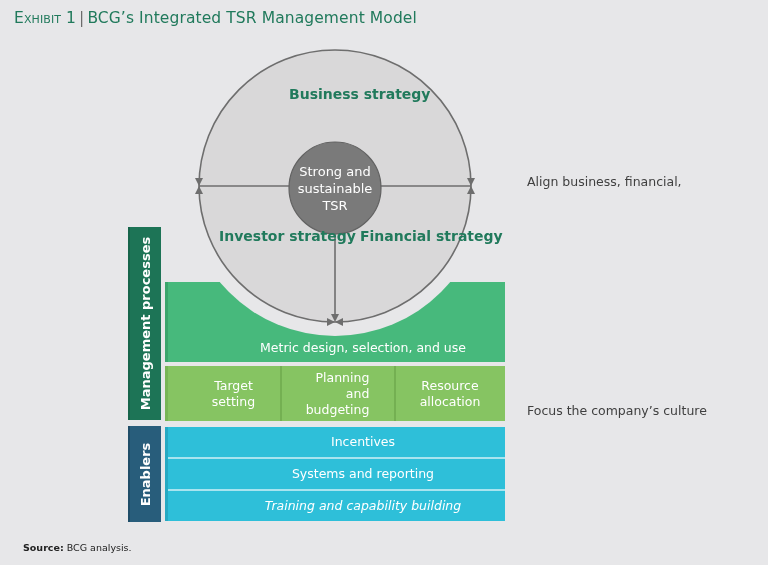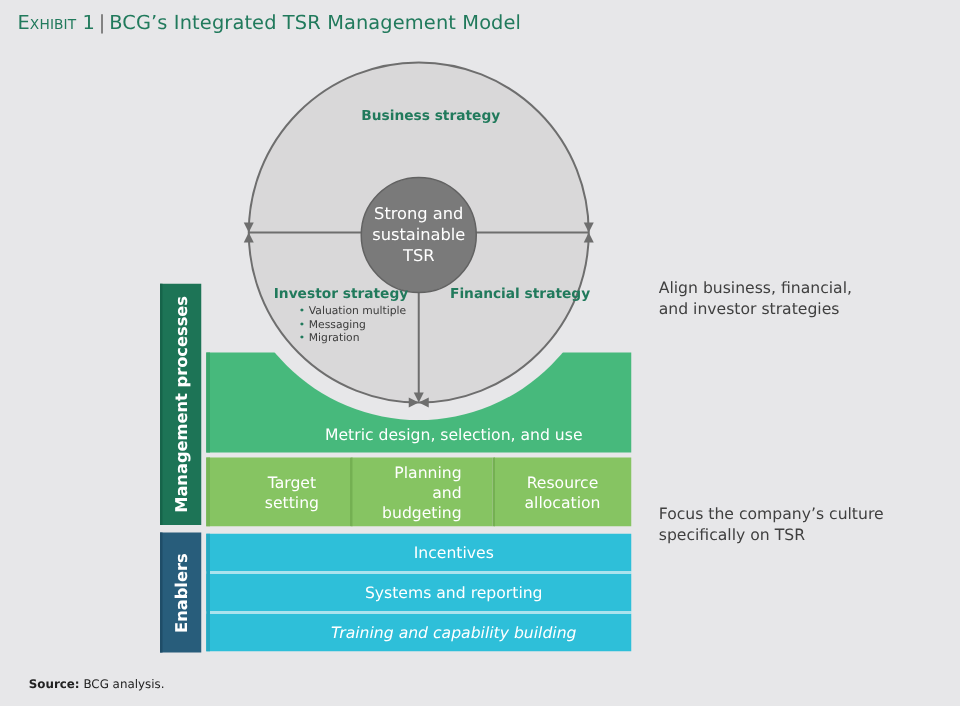--- a/index.html
+++ b/index.html
@@ -14,21 +14,21 @@
       position: absolute; left: 14px; top: 9px;
       font-size: 15.5px; color: #217a5c;
       letter-spacing: 0.1px;
       white-space: nowrap;
     }
     .title .exh { font-variant: small-caps; }
     .title .sep { color: #6c6c6c; margin: 0 3px; }
     svg.diagram { position: absolute; left: 0; top: 0; }
     .abs { position: absolute; }
     .heading {
-      font-weight: bold; color: #217a5c; font-size: 11px;
+      font-weight: bold; color: #217a5c; font-size: 14px;
       white-space: nowrap;
     }
     .bullets { font-size: 8.6px; color: #3b3b3b; line-height: 11.2px; }
     .bullets .b { white-space: nowrap; }
     .bullets .b::before { content: "\2022"; color: #217a5c; margin-right: 3px; }
     .bullets .cont { padding-left: 7px; white-space: nowrap; }
     .center-text {
       color: #ffffff; font-size: 13px; line-height: 17px; text-align: center;
     }
     .band-text {
@@ -112,25 +112,20 @@
   <div>sustainable</div>
   <div>TSR</div>
 </div>
 
 <div class="abs" style="left:275px; top:86px;">
   <div class="heading" style="padding-left:14px;">Business strategy</div>
 </div>
 
 <div class="abs" style="left:219px; top:228px;">
   <div class="heading">Investor strategy</div>
-  <div class="bullets" style="margin-left:20px; margin-top:3px;">
-    <div class="b">Valuation multiple</div>
-    <div class="b">Messaging</div>
-    <div class="b">Migration</div>
-  </div>
 </div>
 
 <div class="abs" style="left:342px; top:228px;">
   <div class="heading" style="padding-left:18px;">Financial strategy</div>
 </div>
 
 <div class="abs band-text" style="left:165px; top:338px; width:340px; height:20px;">Metric design, selection, and use</div>
 
 <div class="abs cell" style="left:165px; top:366px; width:137px; height:55px;">
   <div>
@@ -156,24 +151,22 @@
 <div class="abs band-text" style="left:165px; top:459px; width:340px; height:30px;">Systems and reporting</div>
 <div class="abs band-text" style="left:165px; top:491px; width:340px; height:30px;font-style:italic;">Training and capability building</div>
 
 <div class="side-label" style="left:128px; top:227px; width:33px; height:193px; background:#1d7456; border-left:2px solid #16644a;">
   <span>Management processes</span>
 </div>
 <div class="side-label" style="left:128px; top:426px; width:33px; height:96px; background:#285d7b; border-left:2px solid #1f4d68;">
   <span>Enablers</span>
 </div>
 
-<div class="abs note" style="left:527px; top:173px;margin-top:48px;">
+<div class="abs note" style="left:527px; top:173px;">
   <div>Align business, financial,</div>
-  <div>and investor strategies</div>
 </div>
 <div class="abs note" style="left:527px; top:402px;">
   <div>Focus the company’s culture</div>
-  <div>specifically on TSR</div>
 </div>
 
 <div class="abs source" style="left:23px; top:542px;">
   <b>Source:</b> <span>BCG analysis.</span>
 </div>
 
 </body></html>

